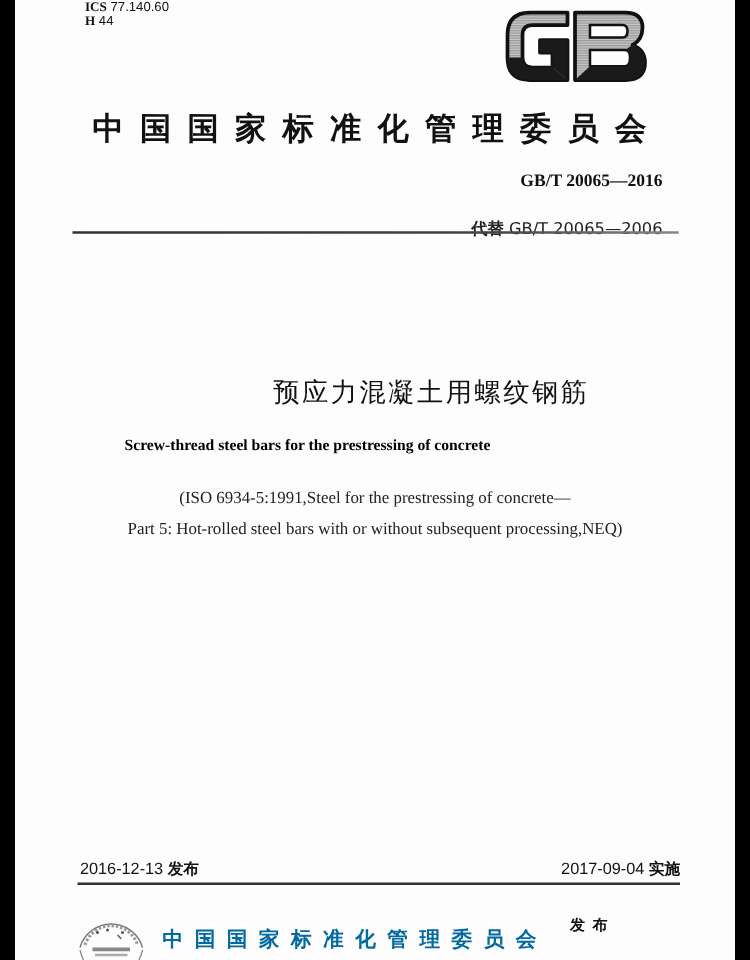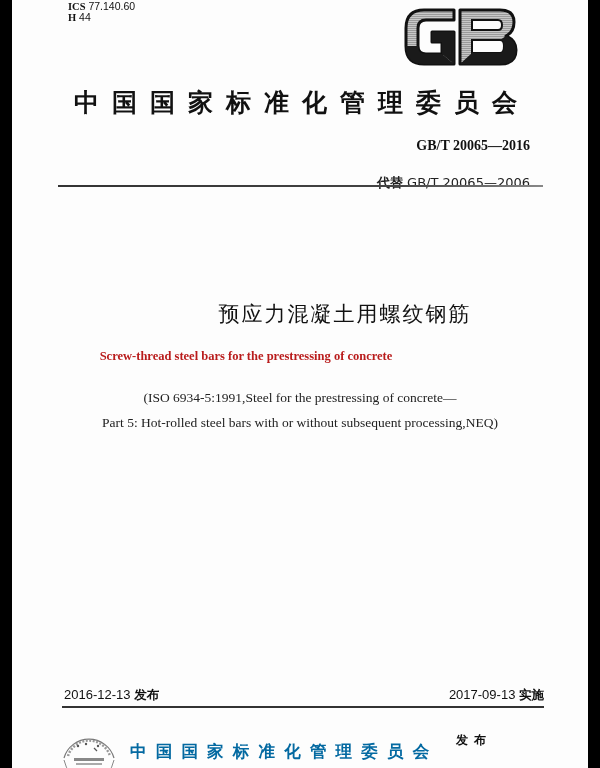--- a/index.html
+++ b/index.html
@@ -8,21 +8,21 @@
   .abs { position:absolute; }
   .ics { left:56px; top:1px; font-family:"Liberation Sans", sans-serif; font-size:10.5px; line-height:11px; color:#111; }
   .ics b { font-family:"Liberation Serif", serif; font-weight:bold; }
   .logo { left:388px; top:6px; width:120px; height:62px; }
   .main-title { left:40px; top:86px; width:500px; text-align:center; font-family:"DejaVu Sans", sans-serif; font-weight:bold; font-size:25px; letter-spacing:13px; color:#111; white-space:nowrap; }
   .std-code { right:58px; top:138px; text-align:right; font-family:"Liberation Serif", serif; font-weight:bold; font-size:14px; color:#111; }
   .std-replace { right:58px; top:155px; text-align:right; font-family:"DejaVu Sans", sans-serif; font-size:13px; color:#222;margin-top:19px; }
   .std-replace .rep-lbl { font-weight:bold; }
   .rule-top { left:46px; top:185px; width:485px; height:2px; background:linear-gradient(to right, #333 0%, #444 70%, #888 100%); }
   .cn-title { left:0; top:300px; width:576px; text-align:center; font-family:"DejaVu Sans", sans-serif; font-size:21px; letter-spacing:2px; color:#111;margin-left:45px; }
-  .en-title { left:0; top:349px; width:468px; text-align:center; font-family:"Liberation Serif", serif; font-weight:bold; font-size:12.5px; color:#b91c1c; }
+  .en-title { left:0; top:349px; width:468px; text-align:center; font-family:"Liberation Serif", serif; font-weight:bold; font-size:12.5px; color:#000000; }
   .iso1 { left:0; top:390px; width:576px; text-align:center; font-family:"Liberation Serif", serif; font-size:13.5px; color:#222; }
   .iso2 { left:0; top:415px; width:576px; text-align:center; font-family:"Liberation Serif", serif; font-size:13.5px; color:#222; }
   .date-pub { left:52px; top:687px; font-family:"Liberation Sans", sans-serif; font-size:13px; color:#111; }
   .date-eff { right:44px; top:687px; font-family:"Liberation Sans", sans-serif; font-size:13px; color:#111; text-align:right; }
   .date-pub .lbl, .date-eff .lbl { font-family:"DejaVu Sans", sans-serif; font-weight:bold; font-size:12.5px; }
   .rule-bottom { left:50px; top:706px; width:482px; height:2px; background:#333; }
   .stamp { left:46px; top:718px; width:62px; height:62px; }
   .issuer1 { left:118px; top:719px; font-family:"DejaVu Sans", sans-serif; font-weight:bold; font-size:16.5px; color:#111; white-space:nowrap; }
   .issuer2 { left:118px; top:741px; font-family:"DejaVu Sans", sans-serif; font-weight:bold; font-size:16.5px; color:#0369a1; letter-spacing:9.2px; white-space:nowrap; }
   .issue-lbl { left:444px; top:732px; font-family:"DejaVu Sans", sans-serif; font-weight:bold; font-size:12px; letter-spacing:6px; color:#111; }
@@ -70,21 +70,21 @@
   <div class="abs cn-title">预应力混凝土用螺纹钢筋</div>
   <div class="abs en-title">Screw-thread steel bars for the prestressing of concrete</div>
   <div class="abs iso1">(ISO 6934-5:1991,Steel for the prestressing of concrete—</div>
   <div class="abs iso2">Part 5: Hot-rolled steel bars with or without subsequent processing,NEQ)</div>
 
   <div class="abs date-pub">
     <span>2016-12-13</span>
     <span class="lbl">发布</span>
   </div>
   <div class="abs date-eff">
-    <span>2017-09-13</span>
+    <span>2017-09-04</span>
     <span class="lbl">实施</span>
   </div>
   <div class="abs rule-bottom"></div>
 
   <svg class="abs stamp" viewBox="0 0 62 62">
     <path d="M6 40 A26 26 0 0 1 56 40" fill="none" stroke="#777" stroke-width="1.2"></path>
     <path d="M10 38 A22 22 0 0 1 52 38" fill="none" stroke="#999" stroke-width="2.5" stroke-dasharray="2 1.5"></path>
     <circle cx="20" cy="28" r="1.2" fill="#555"></circle>
     <circle cx="28" cy="26" r="1.2" fill="#555"></circle>
     <circle cx="40" cy="28" r="1.2" fill="#555"></circle>

